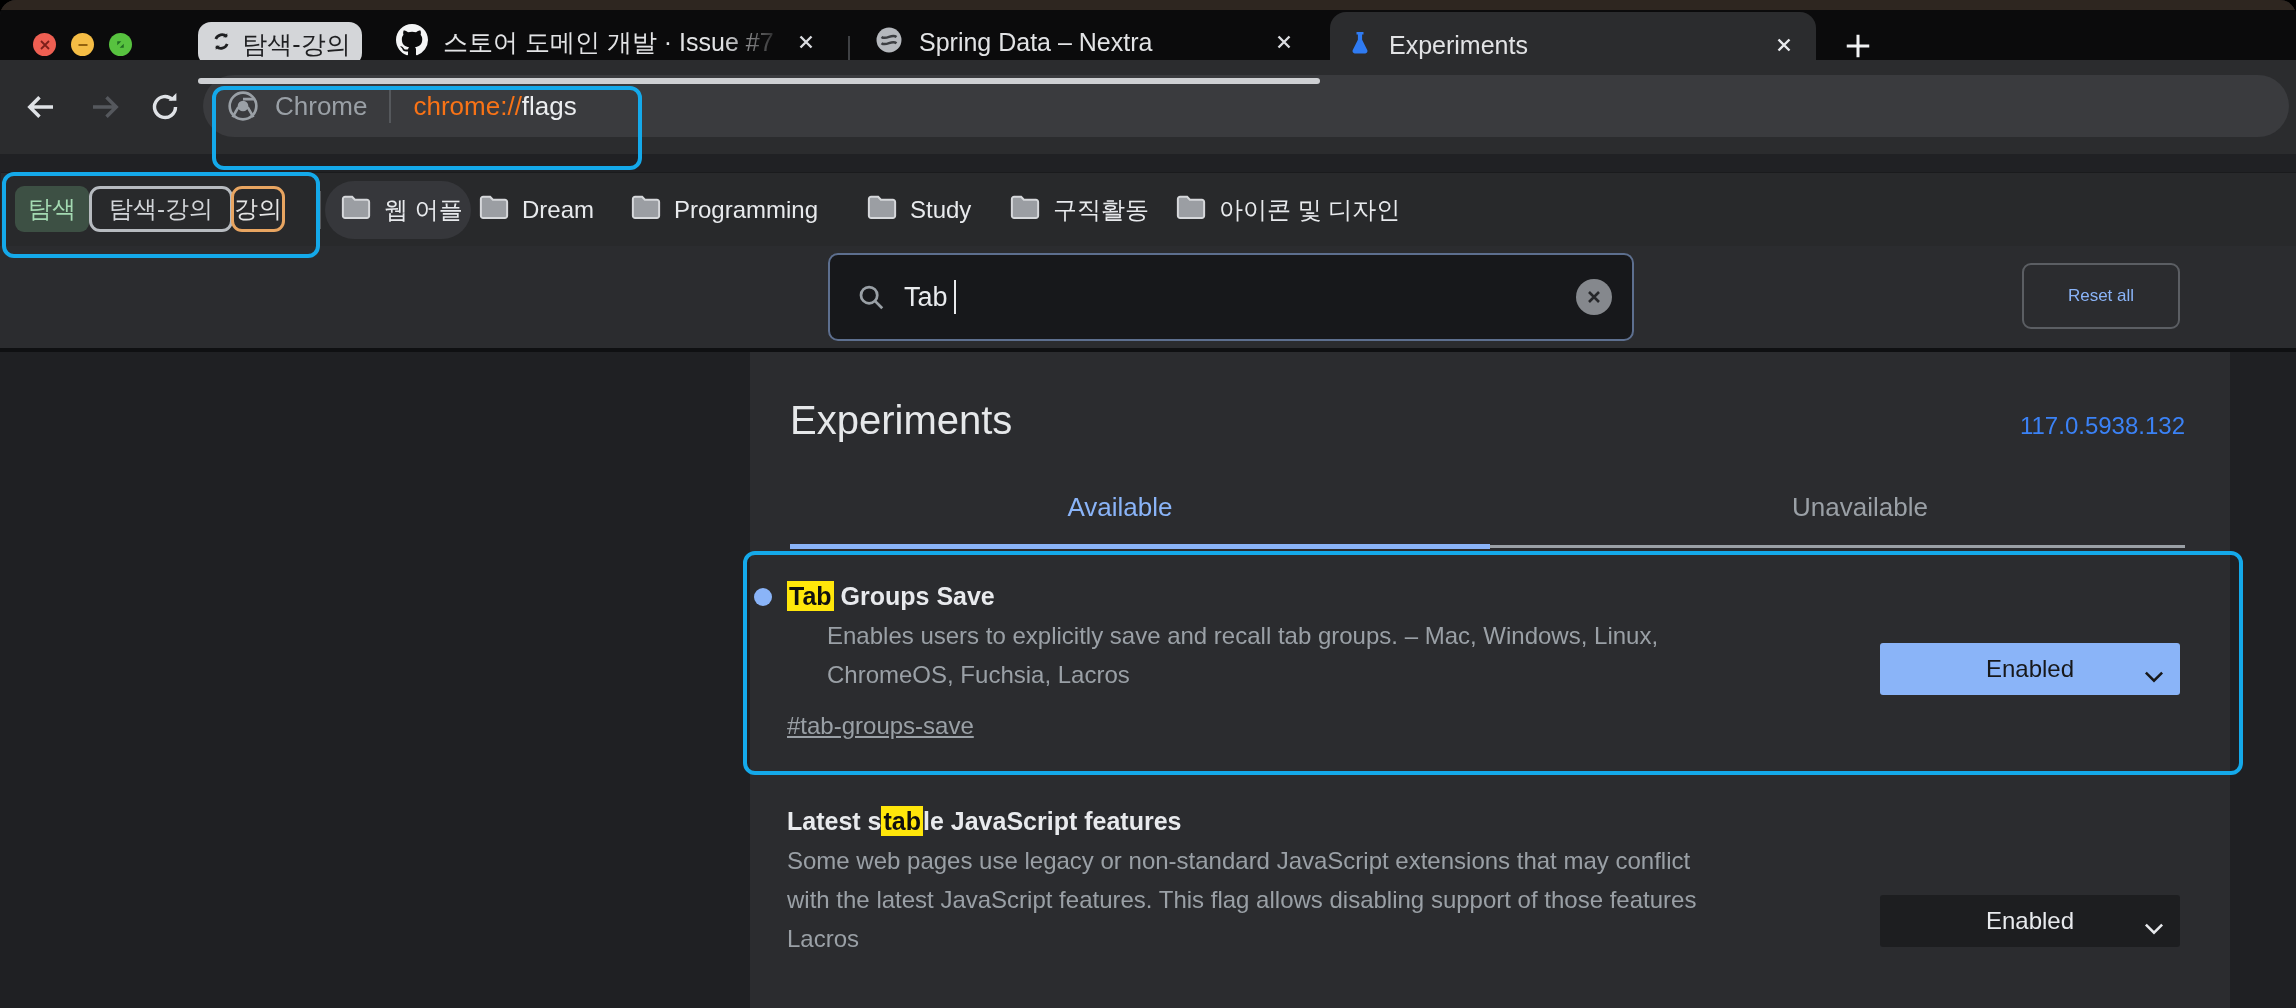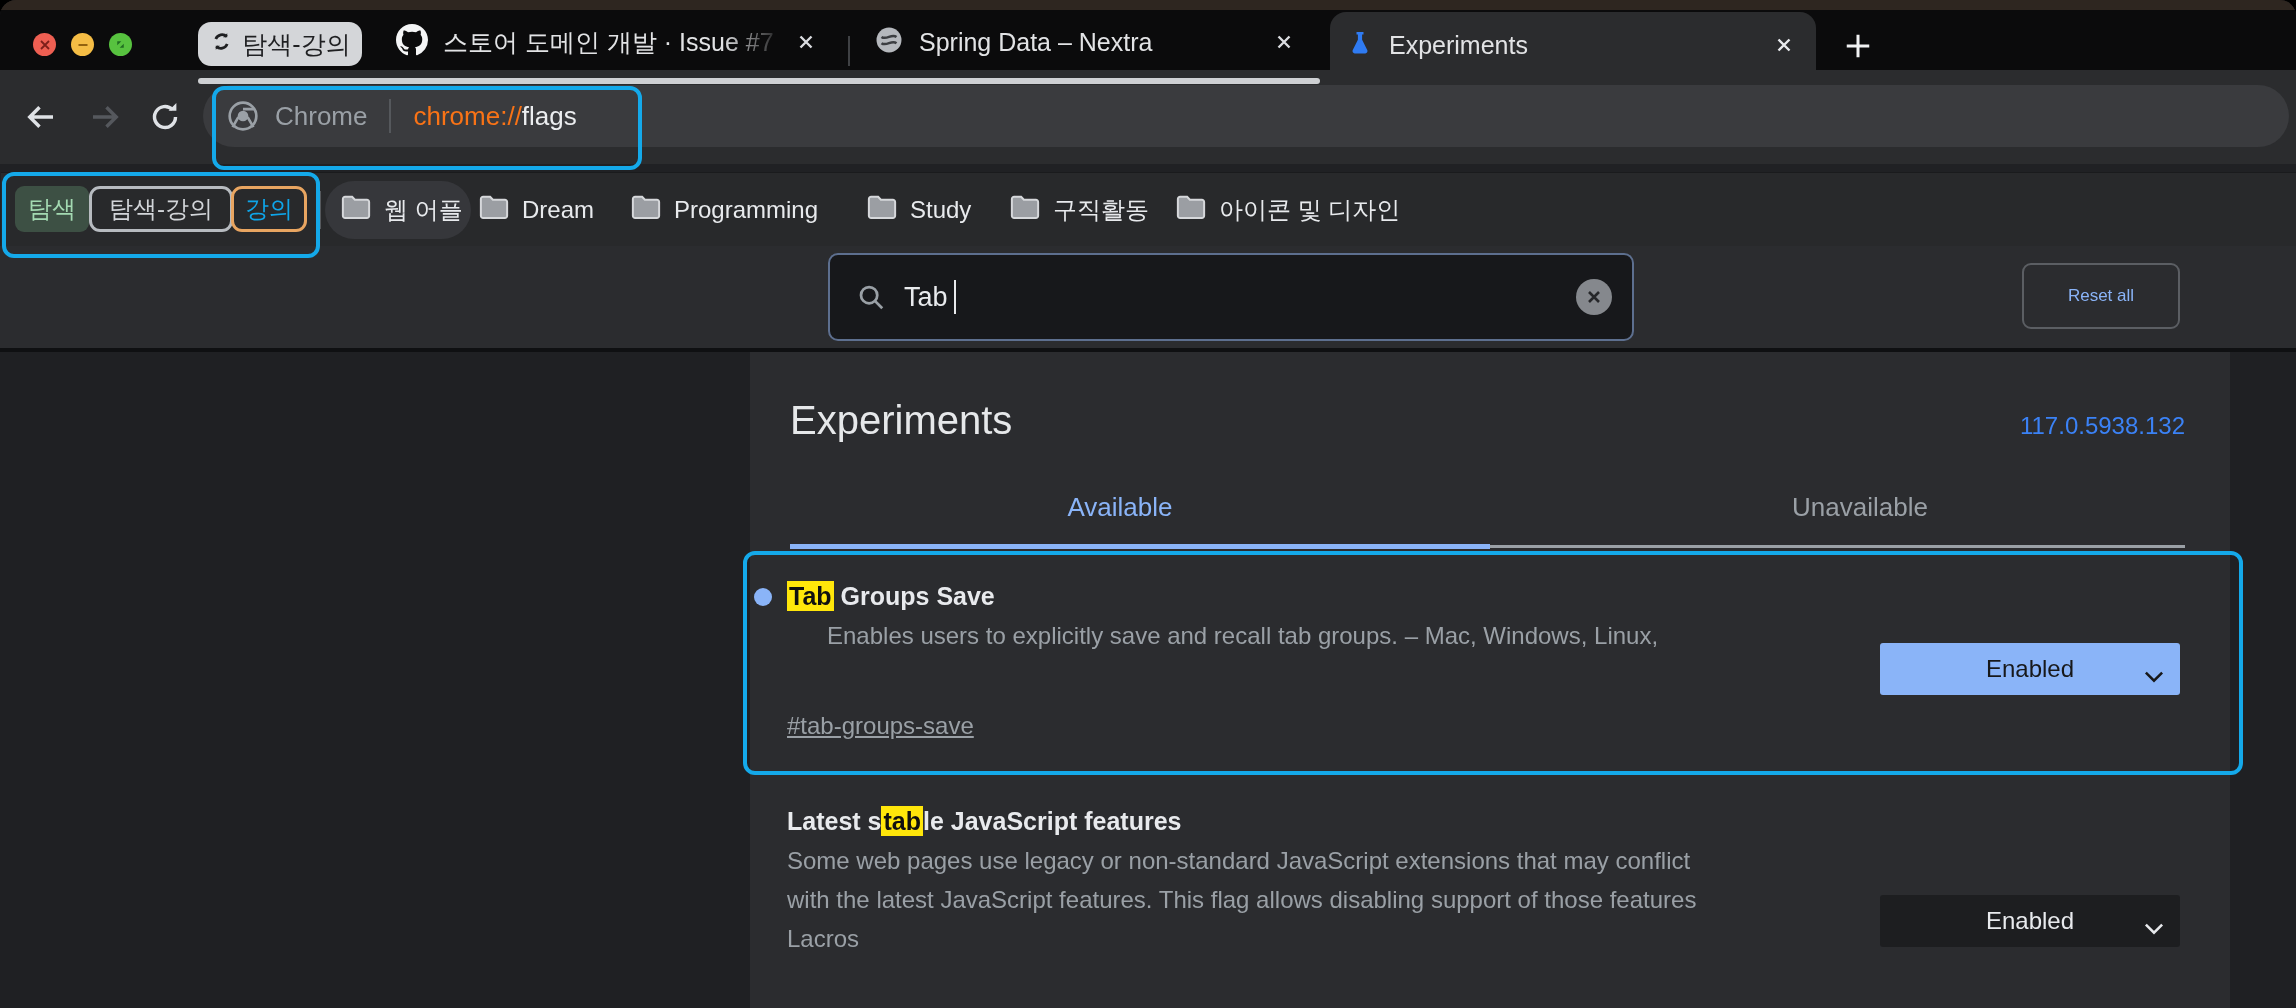--- a/index.html
+++ b/index.html
@@ -23,36 +23,36 @@
   #tab-active{left:1330px;top:2px;width:486px;height:66px;background:#2b2c2e;border-radius:16px 16px 0 0;}
   .tab .favicon{margin-left:16px;flex:0 0 auto;}
   .tab .tab-title{flex:1 1 auto;margin-left:15px;color:#e2e3e5;font-size:25px;white-space:nowrap;overflow:hidden;}
   .tab-title.fade{-webkit-mask-image:linear-gradient(90deg,#000 82%,transparent);mask-image:linear-gradient(90deg,#000 82%,transparent);}
   .tab-close{flex:0 0 auto;margin:0 18px 0 8px;width:28px;height:28px;display:flex;align-items:center;justify-content:center;border-radius:50%;}
   .tab-sep{position:absolute;top:26px;width:2px;height:30px;background:#3f4144;}
   #new-tab{position:absolute;left:1838px;top:16px;width:40px;height:40px;display:flex;align-items:center;justify-content:center;}
   #group-underline{left:198px;top:78px;width:1122px;height:6px;background:#ced0d3;border-radius:3px;z-index:3;}
 
   
-  #toolbar{left:0;top:70px;width:2296px;height:94px;background:#2b2c2e;}
+  #toolbar{left:0;top:60px;width:2296px;height:94px;background:#2b2c2e;}
   .nav-btn{position:absolute;top:28px;width:38px;height:38px;display:flex;align-items:center;justify-content:center;}
   #btn-back{left:22px;} #btn-fwd{left:86px;} #btn-reload{left:146px;}
   #omnibox{position:absolute;left:203px;top:15px;width:2086px;height:62px;border-radius:31px;background:#3a3b3e;
       display:flex;align-items:center;}
   #omnibox .site-label{color:#9aa0a6;font-size:26px;margin-left:16px;}
   #omnibox .om-sep{width:2px;height:34px;background:#55585c;margin:0 22px;}
   .url-scheme{color:#f97316;font-size:26px;}
   .url-path{color:#eceef0;font-size:26px;}
 
   
   #bookmarks{left:1px;top:172px;width:2296px;height:74px;background:#28292b;border-top:1px solid #1a1b1d;box-sizing:border-box;}
   .bm-chip{position:absolute;top:13px;height:46px;display:flex;align-items:center;border-radius:11px;font-size:24px;box-sizing:border-box;}
   #chip-green{left:14px;padding:0 13px;background:#3d5044;color:#a3d9b1;border-radius:9px;}
   #chip-gray{left:88px;padding:0 17px;border:3px solid #b7bbc0;color:#d2d5d9;}
-  #chip-orange{left:230px;padding:0 11px;border:3px solid #e8a561;color:#0ea5e9;justify-content:flex-end;}
+  #chip-orange{left:230px;padding:0 0;border:3px solid #e8a561;color:#e5e5e5;justify-content:flex-end;}
   #bm-sep{position:absolute;left:318px;top:18px;width:2px;height:38px;background:#56595d;}
   .bm-item{position:absolute;top:12px;height:50px;display:flex;align-items:center;gap:13px;color:#e8eaed;font-size:24px;}
   #bm-pill{position:absolute;left:324px;top:8px;width:146px;height:58px;background:#36373b;border-radius:29px;}
 
   
   #flags-header{left:0;top:246px;width:2296px;height:106px;background:#2b2c2f;border-bottom:4px solid #0f1012;box-sizing:border-box;}
   #search-box{position:absolute;left:828px;top:7px;width:806px;height:88px;background:#17181b;
       border:2px solid #5d6f8f;border-radius:10px;display:flex;align-items:center;box-sizing:border-box;}
   #search-text{color:#e8eaed;font-size:27px;margin-left:18px;}
   #caret{width:2px;height:34px;background:#e8eaed;margin-left:6px;animation:blink 1s steps(1) infinite;}
@@ -297,20 +297,21 @@
 
       <div class="flag-tab" id="tab-available">Available</div>
       <div class="flag-tab" id="tab-unavailable">Unavailable</div>
       <div id="ul-blue"></div>
       <div id="ul-gray"></div>
 
       <div id="flag1-dot"></div>
       <div class="flag-title" id="flag1-title"><span></span><span class="hl">Tab</span><span> Groups Save</span></div>
       <div class="flag-desc" id="flag1-desc">
         <div>Enables users to explicitly save and recall tab groups. – Mac, Windows, Linux,</div>
+        <div>ChromeOS, Fuchsia, Lacros</div>
       </div>
       <div id="flag1-link">#tab-groups-save</div>
       <div class="flag-select" id="select1">
         <span>Enabled</span>
         <span class="chev">
           <svg width="20" height="14" viewBox="0 0 16 10">
               <path d="M1.5 1.5L8 8l6.5-6.5" stroke="#17181a" stroke-width="2" fill="none"></path>
             </svg>
         </span>
       </div>

